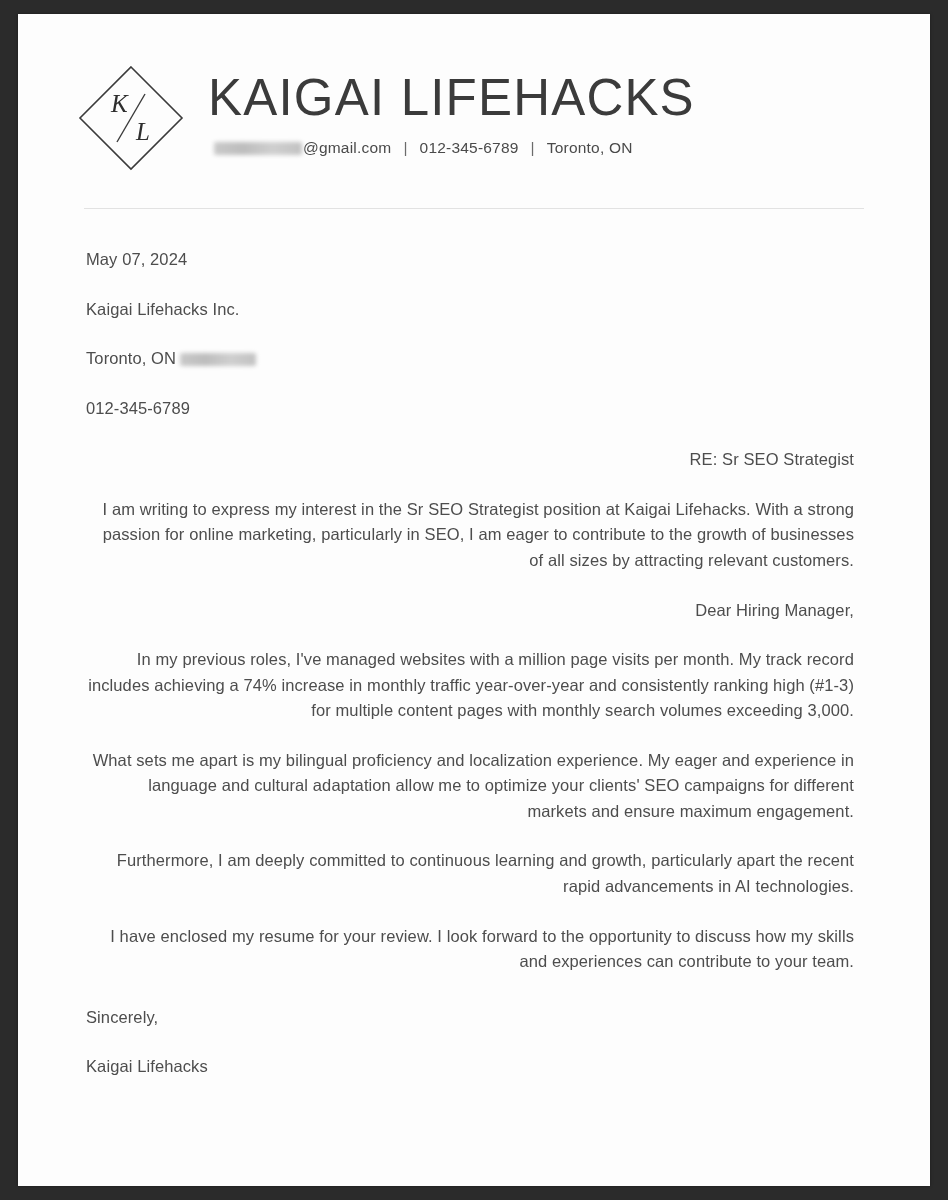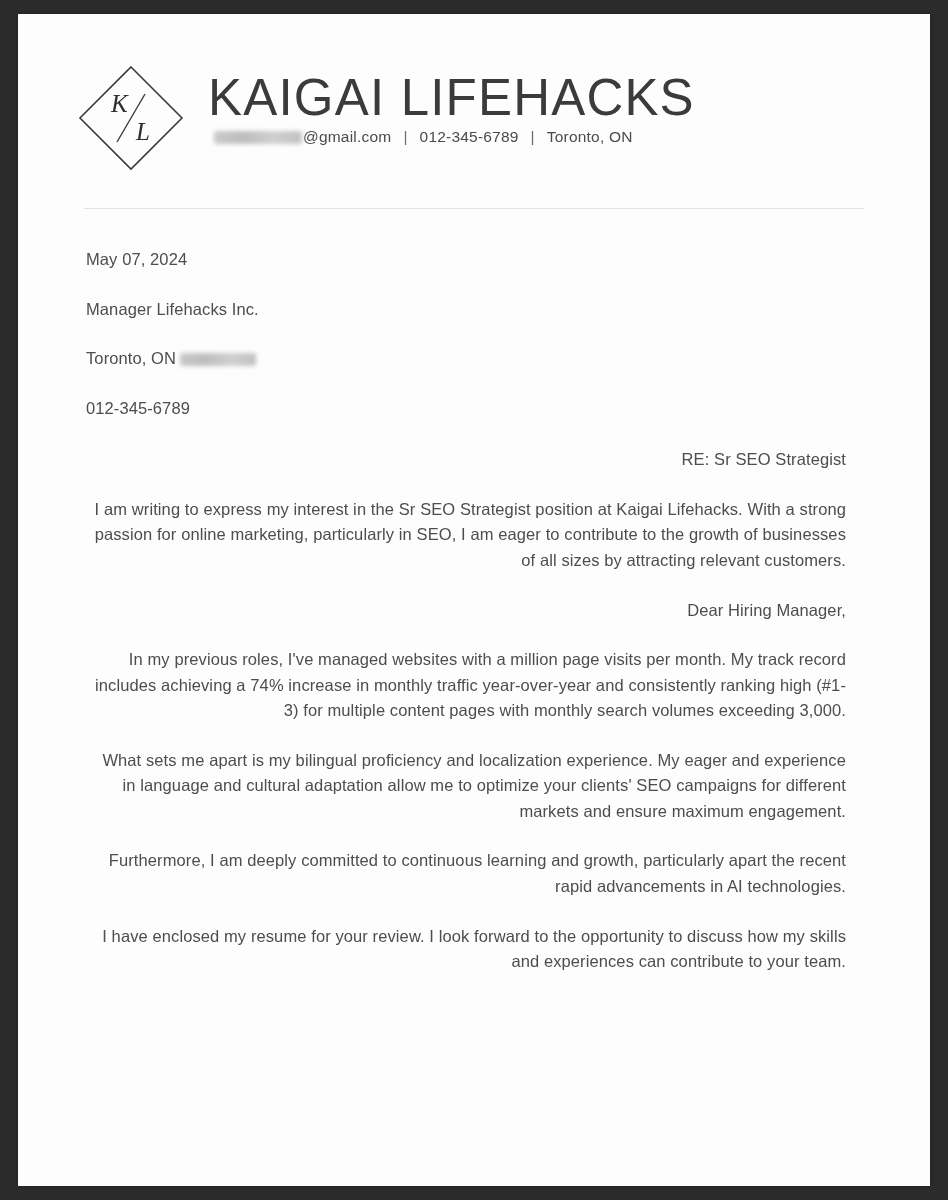--- a/index.html
+++ b/index.html
@@ -70,21 +70,21 @@
     font-family: "Liberation Sans", sans-serif;
     font-weight: 300;
     font-size: 51px;
     letter-spacing: 1.2px;
     color: #3b3b3b;
     line-height: 1.08;
     margin: 0;
     white-space: nowrap;
   }
   .contact {
-    margin-top: 3px;
+    margin-top: 14px;
     padding-left: 6px;
     font-size: 15.5px;
     color: #4a4a4a;
     letter-spacing: 0.2px;
     display: flex;
     align-items: center;
     flex-wrap: wrap;
   }
   .redacted {
     display: inline-block;
@@ -111,21 +111,21 @@
   
   .body {
     padding: 0 18px;
     margin-top: 38px;
     color: #4d4d4d;
     font-size: 16.5px;
     line-height: 1.55;
     letter-spacing: 0.1px;
   }
   .body p {
-    margin: 0 16px 24px 0;
+    margin: 0 8px 24px 0;
   }
   .addr-line { margin: 0; }
   .block-date { margin-bottom: 30px; }
   .block-addr { margin-bottom: 26px; }
   .redacted-postal {
     width: 76px;
     height: 13px;
     margin-left: 4px;
   }
   .para { margin-bottom: 26px; text-align: right; }
@@ -164,31 +164,35 @@
       </div>
     </div>
 
     <hr class="rule">
 
     <div class="body">
 
       <p class="block-date">May 07, 2024</p>
 
       <div class="block-addr">
-        <p class="addr-line">Manager Lifehacks Inc.</p>
+        <p class="addr-line">Kaigai Lifehacks Inc.</p>
         <p class="addr-line"><span>Toronto, ON</span><span class="redacted redacted-postal"></span></p>
         <p class="addr-line">012-345-6789</p>
       </div>
 
       <p class="para">RE: Sr SEO Strategist</p>
 
       <p class="para">I am writing to express my interest in the Sr SEO Strategist position at Kaigai Lifehacks. With a strong passion for online marketing, particularly in SEO, I am eager to contribute to the growth of businesses of all sizes by attracting relevant customers.</p>
 
       <p class="para">Dear Hiring Manager,</p>
       <p class="para">In my previous roles, I've managed websites with a million page visits per month. My track record includes achieving a 74% increase in monthly traffic year-over-year and consistently ranking high (#1-3) for multiple content pages with monthly search volumes exceeding 3,000.</p>
       <p class="para">What sets me apart is my bilingual proficiency and localization experience. My eager and experience in language and cultural adaptation allow me to optimize your clients' SEO campaigns for different markets and ensure maximum engagement.</p>
       <p class="para">Furthermore, I am deeply committed to continuous learning and growth, particularly apart the recent rapid advancements in AI technologies.</p>
       <p class="para">I have enclosed my resume for your review. I look forward to the opportunity to discuss how my skills and experiences can contribute to your team.</p>
 
+      <div class="block-sign">
+        <p class="sign-line">Sincerely,</p>
+        <p class="sign-line">Kaigai Lifehacks</p>
+      </div>
 
     </div>
   </div>
 </div>
 
 </body></html>

